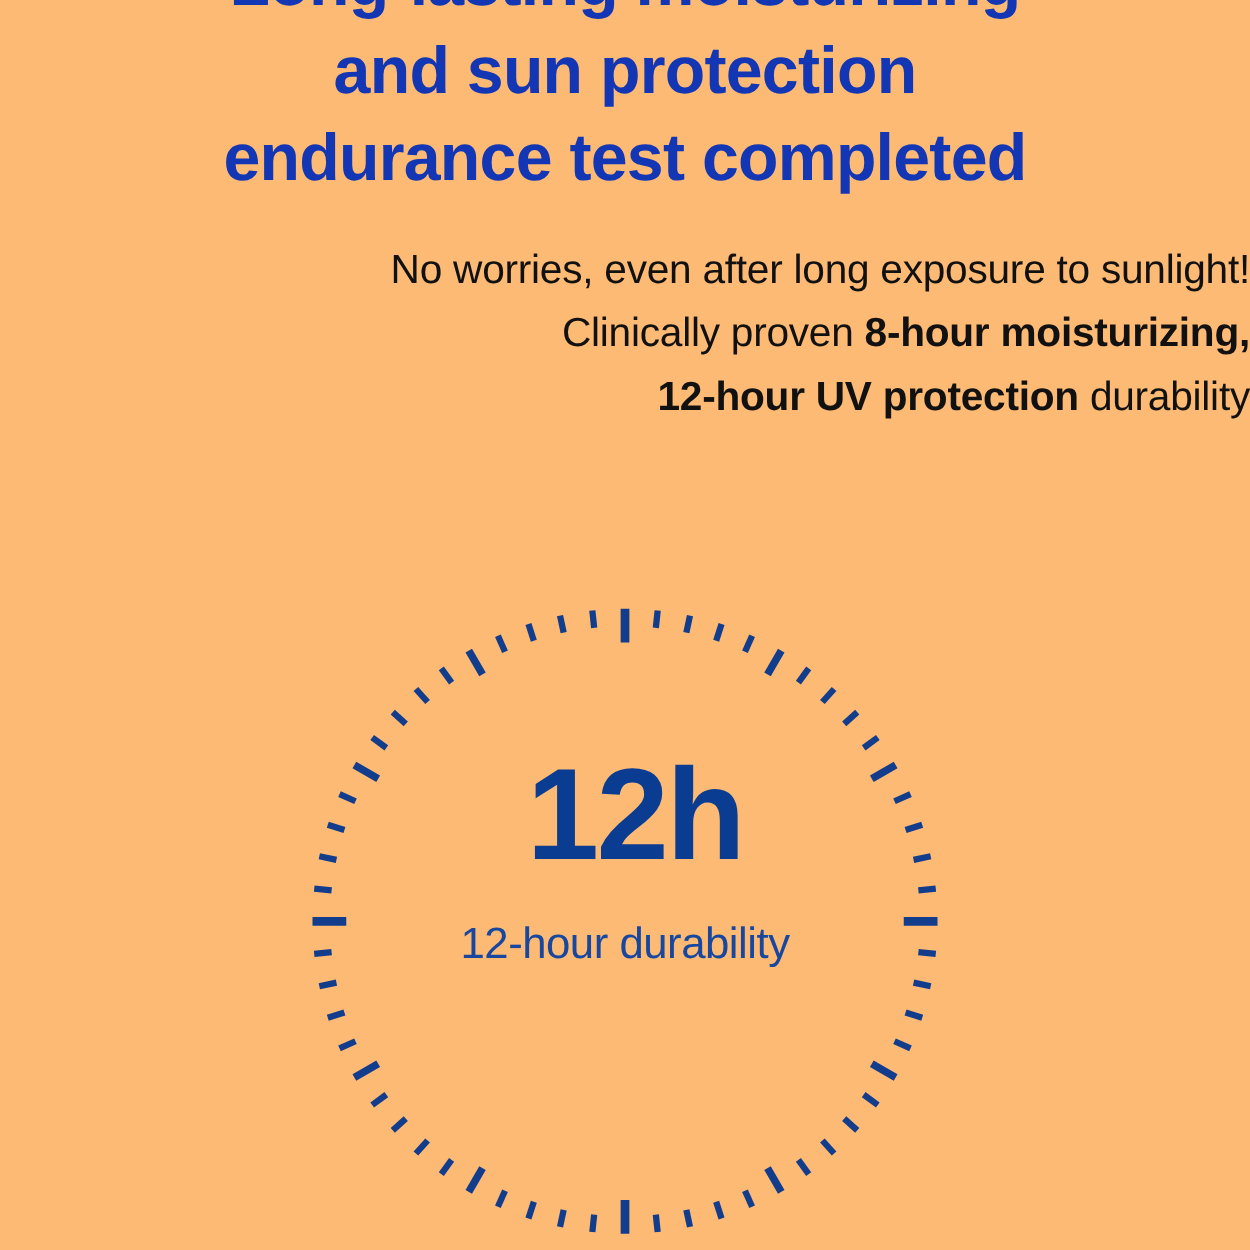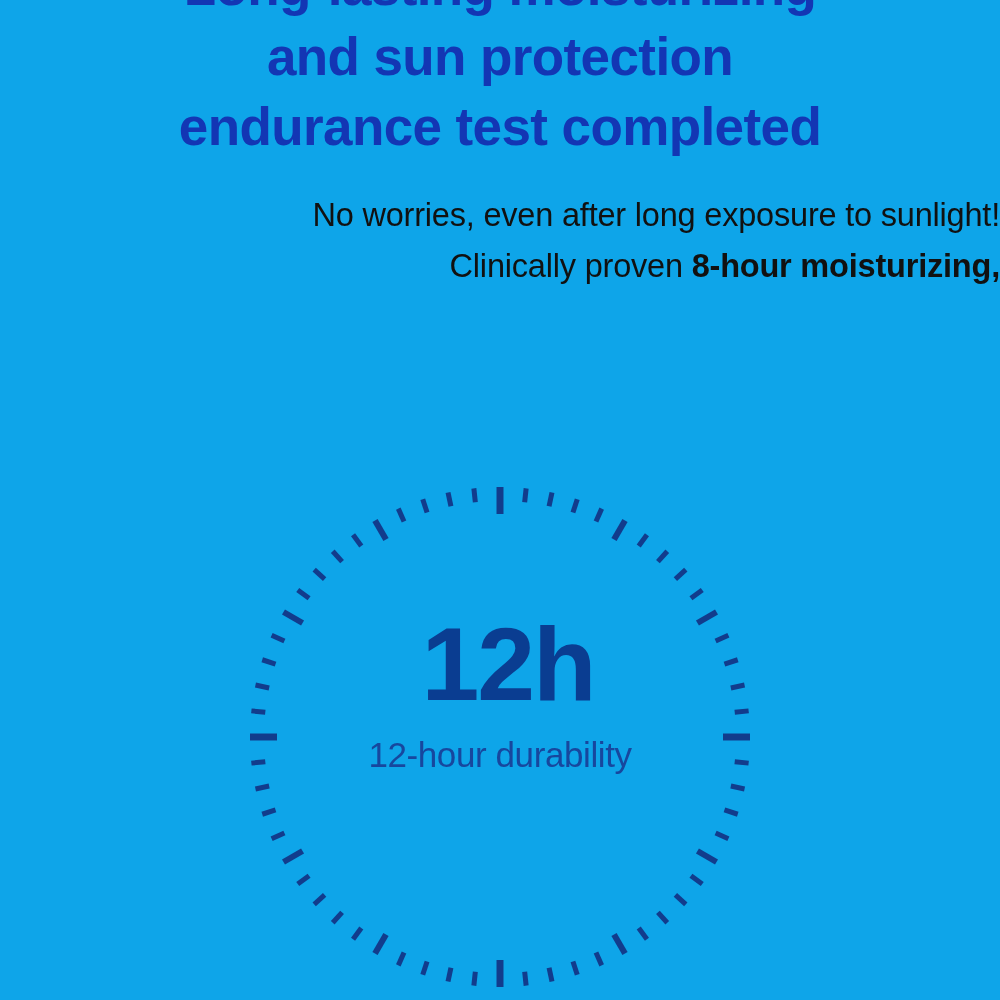--- a/index.html
+++ b/index.html
@@ -12,21 +12,21 @@
     height: 1000px;
     font-family: "Liberation Sans", sans-serif;
     overflow: hidden;
     position: relative;
   }
 
   .page {
     width: 1000px;
     height: 1000px;
     position: relative;
-    background: #0ea5e9;
+    background: #fdba74;
     overflow: hidden;
   }
 
   
   .heading-block {
     position: absolute;
     top: -48px;
     left: 0;
     width: 1000px;
     text-align: center;
@@ -96,38 +96,39 @@
     letter-spacing: -2px;
     margin: 0 0 8px 16px;
     transform: translateY(-46px);
   }
   .dial-caption {
     color: #17479E;
     font-weight: 400;
     font-size: 35px;
     line-height: 38px;
     letter-spacing: -0.4px;
-    margin: 4px;
+    margin: 16px;
     transform: translateY(-38px);
   }
 </style>
 </head>
 <body>
 
 <div class="page">
 
   <div class="heading-block">
     <span class="heading-line">Long-lasting moisturizing</span>
     <span class="heading-line">and sun protection</span>
     <span class="heading-line">endurance test completed</span>
   </div>
 
   <div class="subcopy">
     <span class="sub-line">No worries, even after long exposure to sunlight!</span>
     <span class="sub-line"><span>Clinically proven </span><b>8-hour moisturizing,</b></span>
+    <span class="sub-line"><b>12-hour UV protection</b><span> durability</span></span>
   </div>
 
   <div class="dial-wrap">
     <svg class="dial-svg" viewBox="0 0 500 500">
       <g id="tick-group">
           <line x1="250.00" y1="27.00" x2="250.00" y2="0.00" stroke="#123C8C" stroke-width="7" stroke-linecap="butt"></line>
           <line x1="274.67" y1="15.29" x2="276.13" y2="1.37" stroke="#123C8C" stroke-width="5" stroke-linecap="butt"></line>
           <line x1="299.07" y1="19.16" x2="301.98" y2="5.46" stroke="#123C8C" stroke-width="5" stroke-linecap="butt"></line>
           <line x1="322.93" y1="25.55" x2="327.25" y2="12.24" stroke="#123C8C" stroke-width="5" stroke-linecap="butt"></line>
           <line x1="345.99" y1="34.40" x2="351.68" y2="21.61" stroke="#123C8C" stroke-width="5" stroke-linecap="butt"></line>

